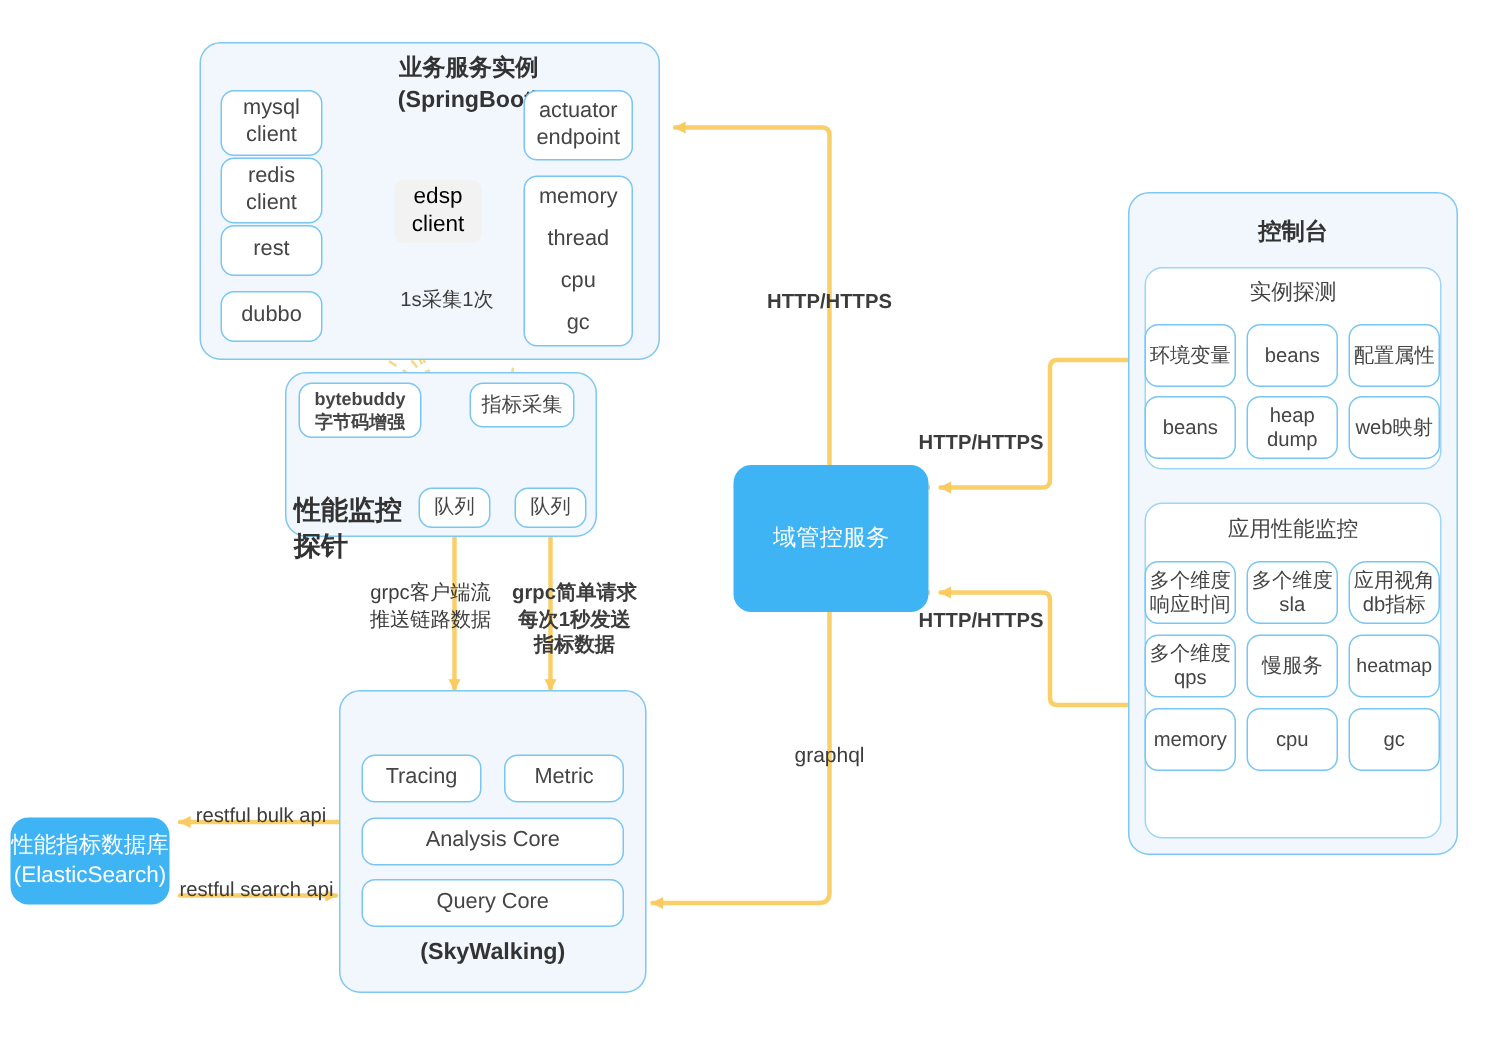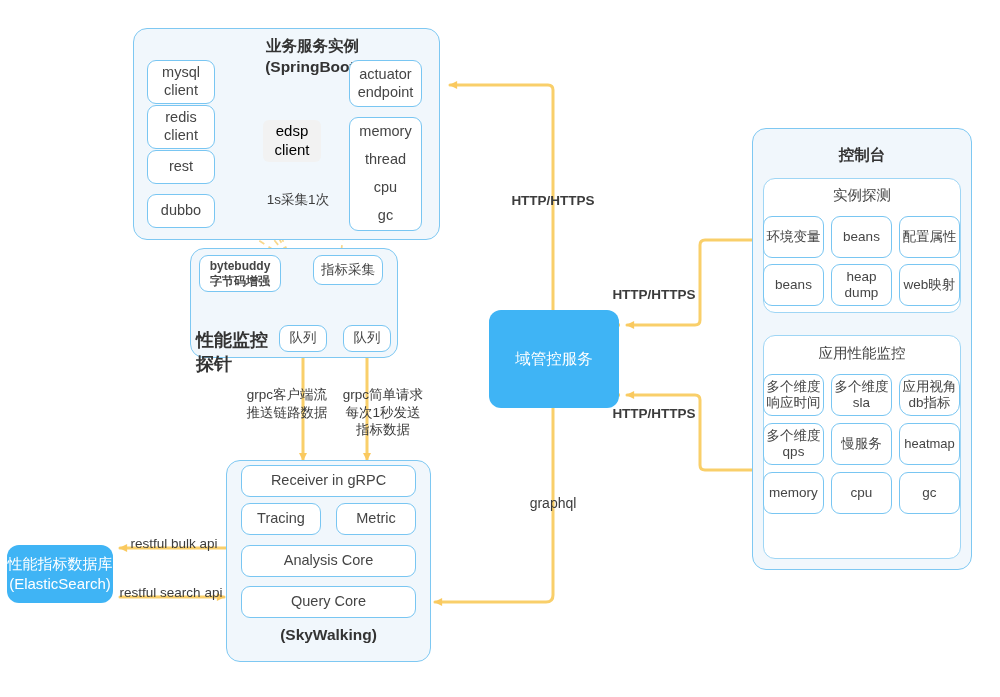--- a/index.html
+++ b/index.html
@@ -144,21 +144,20 @@
 
   <div class="panel" style="left:190px;top:248px;width:208px;height:110px;"></div>
   <div class="node" style="left:199px;top:255px;width:82px;height:37px;white-space:pre-line;font-size:12px;font-weight:bold;">bytebuddy
 字节码增强</div>
   <div class="node" style="left:313px;top:255px;width:70px;height:30px;white-space:pre-line;font-size:13.5px;">指标采集</div>
   <div class="node" style="left:279px;top:325px;width:48px;height:27px;font-size:13.5px;">队列</div>
   <div class="node" style="left:343px;top:325px;width:48px;height:27px;font-size:13.5px;">队列</div>
   <div class="title" style="left:196px;top:328px;width:88px;text-align:left;font-size:18px;">性能监控探针</div>
 
   <div class="panel" style="left:226px;top:460px;width:205px;height:202px;"></div>
-  <div class="node" style="left:241px;top:465px;width:175px;height:32px;">Receiver in gRPC</div>
   <div class="node" style="left:241px;top:503px;width:80px;height:32px;">Tracing</div>
   <div class="node" style="left:336px;top:503px;width:80px;height:32px;">Metric</div>
   <div class="node" style="left:241px;top:545px;width:175px;height:32px;">Analysis Core</div>
   <div class="node" style="left:241px;top:586px;width:175px;height:32px;">Query Core</div>
   <div class="title" style="left:241px;top:625px;width:175px;">
     <div>(SkyWalking)</div>
   </div>
 
   <div class="blue-node" style="left:7px;top:545px;width:106px;height:58px;flex-direction:column;">
     <span>性能指标数据库</span>
@@ -195,19 +194,19 @@
   <div class="node" style="left:763px;top:472px;width:61px;height:42px;white-space:pre-line;font-size:13.5px;">memory</div>
   <div class="node" style="left:831px;top:472px;width:61px;height:42px;white-space:pre-line;font-size:13.5px;">cpu</div>
   <div class="node" style="left:899px;top:472px;width:61px;height:42px;white-space:pre-line;font-size:13.5px;">gc</div>
 
   <div class="edge-label bold" style="left:493px;top:192px;width:120px;">HTTP/HTTPS</div>
   <div class="edge-label bold" style="left:594px;top:286px;width:120px;">HTTP/HTTPS</div>
   <div class="edge-label bold" style="left:594px;top:405px;width:120px;">HTTP/HTTPS</div>
   <div class="edge-label" style="left:503px;top:494px;width:100px;font-size:14px;">graphql</div>
   <div class="edge-label" style="left:232px;top:386px;width:110px;">grpc客户端流
 推送链路数据</div>
-  <div class="edge-label" style="left:331px;top:386px;width:104px;">grpc简单请求
+  <div class="edge-label" style="left:331px;top:386px;width:104px;font-weight:bold;">grpc简单请求
 每次1秒发送
 指标数据</div>
   <div class="edge-label" style="left:120px;top:535px;width:108px;">restful bulk api</div>
   <div class="edge-label" style="left:112px;top:584px;width:118px;">restful search api</div>
 
 </div>
 
 </body></html>

